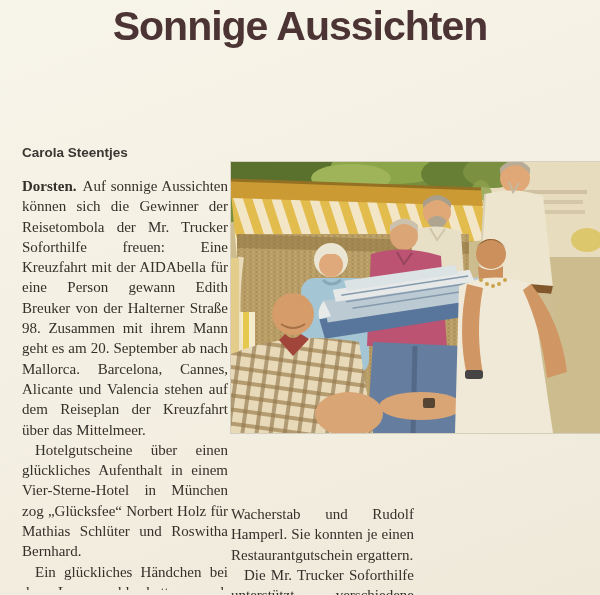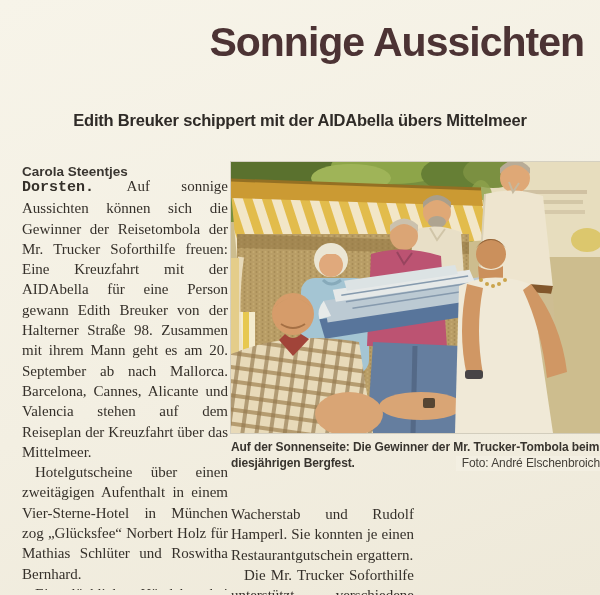--- a/index.html
+++ b/index.html
@@ -6,49 +6,49 @@
   .page{
     position:relative;
     width:600px;height:595px;
     background:linear-gradient(160deg,#f7f4e9 0%,#f3efe2 55%,#eee9d9 100%);
     overflow:hidden;
     font-family:"Liberation Serif", serif;
     color:#35302a;
   }
   .headline{
     position:absolute;top:4px;left:0;right:0;
-    margin:16px;text-align:right;
+    margin:0;text-align:center;
     font-family:"Liberation Sans", sans-serif;
     font-weight:800;font-size:41px;line-height:45px;
     letter-spacing:-1px;
   }
   .headline span{display:block;}
   .subheadline{
     position:absolute;top:110px;left:0;right:0;
     margin:0;text-align:center;
     font-family:"Liberation Sans", sans-serif;
     font-weight:700;font-size:16.5px;line-height:20px;
     letter-spacing:-0.2px;color:#2f2b27;
   }
   .byline{
     position:absolute;top:145px;left:22px;
     font-family:"Liberation Sans", sans-serif;
-    font-weight:700;font-size:13.5px;color:#3a3631;margin-top:19px;
+    font-weight:700;font-size:13.5px;color:#3a3631;
   }
   .col{
     position:absolute;
     font-size:15px;line-height:20.3px;
     text-align:justify;overflow:hidden;
   }
   .col p{margin:0;}
   .col p.indent{text-indent:13px;}
   .col-left{left:22px;top:176px;width:206px;height:414px;}
   .col-mid{left:231px;top:504px;width:183px;height:116px;}
   .col-right{left:427px;top:477px;width:173px;height:116px;}
-  .lead{margin-right:2px;font-family:Liberation Mono, monospace;}
+  .lead{margin-right:2px;}
   .photo{
     position:absolute;left:231px;top:162px;width:369px;height:271px;
     background:#cbbd92;
     box-shadow:0 0 0 1px rgba(120,110,90,0.25);
   }
   .photo svg{display:block;width:100%;height:100%;}
   .caption{
     position:absolute;left:231px;top:440px;width:369px;height:34px;
     font-family:"Liberation Sans", sans-serif;
     font-weight:700;font-size:12px;line-height:15.5px;
@@ -63,30 +63,29 @@
 </style>
 </head>
 <body>
 
 <div class="page">
 
   <h1 class="headline" style="color:#4c3334">
     <span>Sonnige Aussichten</span>
   </h1>
 
-  <h2 class="subheadline">Edith Breuker schippert mit der AIDAbella übers Mittelmeer</h2>
 
   <div class="byline">Carola Steentjes</div>
 
   <div class="col col-left">
     <p>
       <b class="lead">Dorsten.</b>
       <span>Auf sonnige Aussichten können sich die Gewinner der Reisetombola der Mr. Trucker Soforthilfe freuen: Eine Kreuzfahrt mit der AIDAbella für eine Person gewann Edith Breuker von der Halterner Straße 98. Zusammen mit ihrem Mann geht es am 20. September ab nach Mallorca. Barcelona, Cannes, Alicante und Valencia stehen auf dem Reiseplan der Kreuzfahrt über das Mittelmeer.</span>
     </p>
-    <p class="indent">Hotelgutscheine über einen zweitägigen Aufenthalt in einem Vier-Sterne-Hotel in München zog „Glücksfee“ Norbert Holz für Mathias Schlüter und Roswitha Bernhard.</p>
+    <p class="indent">Hotelgutscheine über einen glückliches Aufenthalt in einem Vier-Sterne-Hotel in München zog „Glücksfee“ Norbert Holz für Mathias Schlüter und Roswitha Bernhard.</p>
     <p class="indent">Ein glückliches Händchen bei der Losauswahl hatten auch Margret Hoppius, Karl-Wilhelm Dany, Sandra Max, Roswitha Bernhardt, Ute</p>
   </div>
 
   <figure class="photo" style="margin:0">
     <svg viewBox="0 0 369 271" preserveAspectRatio="none">
       <defs>
         <pattern id="awning" width="18" height="18" patternUnits="userSpaceOnUse" patternTransform="rotate(-18)">
           <rect width="18" height="18" fill="#f4ead0"></rect>
           <rect width="9" height="18" fill="#e2bc4a"></rect>
         </pattern>
@@ -206,24 +205,20 @@
             <circle cx="268" cy="122" r="2"></circle>
           <circle cx="274" cy="118" r="2"></circle>
         </g>
         <rect x="234" y="208" width="18" height="9" rx="3" fill="#3a3a44"></rect>
       </g>
 
       <rect x="0" y="0" width="369" height="271" fill="#e8c468" opacity="0.08"></rect>
     </svg>
   </figure>
 
-  <figcaption class="caption">
-    <span>Auf der Sonnenseite: Die Gewinner der Mr. Trucker-Tombola beim diesjährigen Bergfest.</span>
-    <span class="credit">Foto: André Elschenbroich</span>
-  </figcaption>
 
   <div class="col col-mid">
     <p>Wacherstab und Rudolf Hamperl. Sie konnten je einen Restaurantgutschein ergattern.</p>
     <p class="indent">Die Mr. Trucker Soforthilfe unterstützt verschiedene Projekte mit Kindern und Jugend-</p>
   </div>
 
 
 </div>
 
 </body></html>

